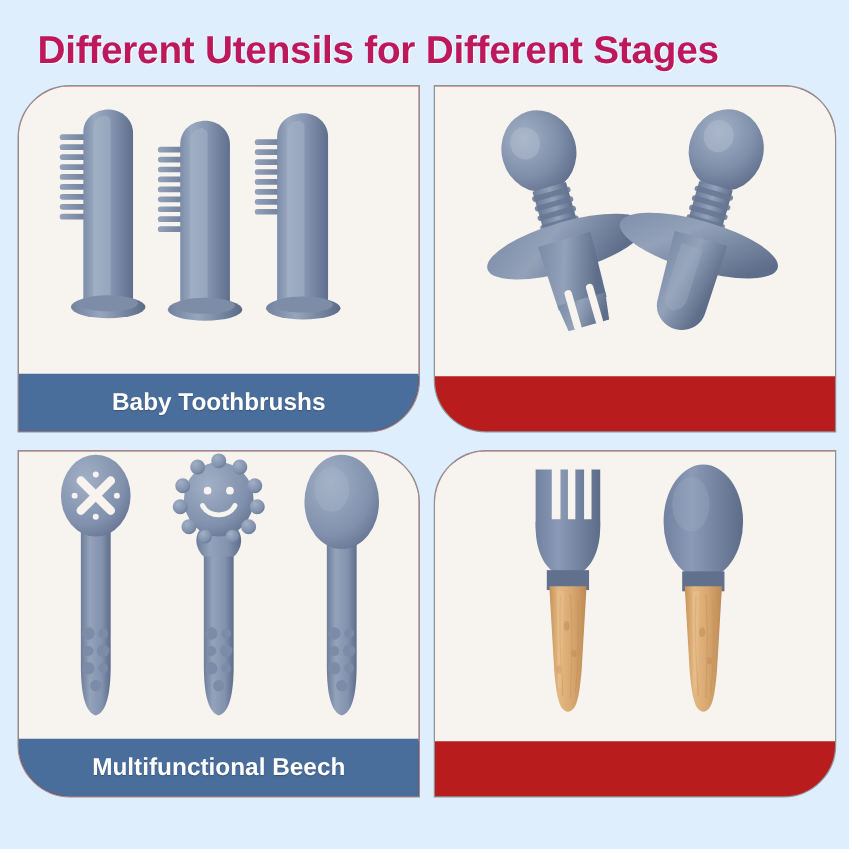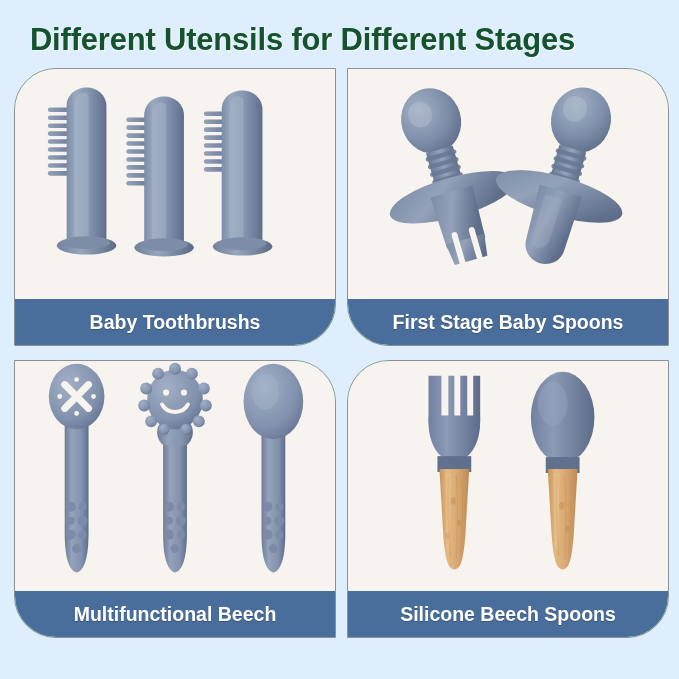--- a/index.html
+++ b/index.html
@@ -24,42 +24,42 @@
   
   .title {
     position: absolute;
     top: 22px;
     left: 0;
     width: 605px;
     text-align: center;
     font-size: 31px;
     font-weight: bold;
     letter-spacing: -0.2px;
-    color: #14532d;
+    color: #be185d;
     text-shadow: 1px 1px 0 rgba(255,255,255,0.85);
     white-space: nowrap;
   }
 
   
   .grid {
     position: absolute;
     top: 68px;
     left: 14px;
     width: 655px;
     height: 590px;
     display: grid;
     grid-template-columns: 322px 322px;
     grid-template-rows: 278px 278px;
     column-gap: 11px;
     row-gap: 14px;
   }
 
   .panel {
     position: relative;
-    background: #86efac;
+    background: #b91c1c;
     border: 1px solid #8d9299;
     box-sizing: border-box;
     overflow: hidden;
   }
   
   .panel.round-tl-br {
     border-radius: 42px 0 42px 0;
   }
   .panel.round-tr-bl {
     border-radius: 0 42px 0 42px;
@@ -246,21 +246,20 @@
             </g>
             <ellipse cx="216" cy="128" rx="66" ry="20" fill="url(#p2wing)"></ellipse>
 
             <path d="M194 122 C194 122 238 122 238 122 L236 178 C236 192 224 198 216 198
                      C208 198 196 192 196 178 Z" fill="url(#p2wing)"></path>
             <path d="M202 130 C202 130 220 130 220 130 L219 172 C219 180 213 184 209 184
                      C205 184 201 180 201 172 Z" fill="#a3b0c6" opacity="0.35"></path>
           </g>
         </svg>
       </div>
-      <div class="caption">First Stage Baby Spoons</div>
     </div>
 
     <div class="panel round-tr-bl">
       <div class="art">
         <svg viewBox="0 0 322 232" xmlns="http://www.w3.org/2000/svg">
           <defs>
             <linearGradient id="p3h" x1="0" y1="0" x2="1" y2="0">
               <stop offset="0%" stop-color="#6e7e9a"></stop>
               <stop offset="30%" stop-color="#94a2ba"></stop>
               <stop offset="70%" stop-color="#8392ae"></stop>
@@ -409,17 +408,16 @@
               <path d="M224 120 C225 146 224 174 222 194"></path>
             </g>
             <g fill="#b8854b" opacity="0.4">
               <ellipse cx="215" cy="145" rx="2.5" ry="4"></ellipse>
               <ellipse cx="221" cy="168" rx="2" ry="3"></ellipse>
             </g>
             <path d="M207 112 L213 112 L211 190 L208 190 Z" fill="#efc796" opacity="0.35"></path>
           </g>
         </svg>
       </div>
-      <div class="caption">Silicone Beech Spoons</div>
     </div>
 
   </div>
 </div>
 
 </body></html>

